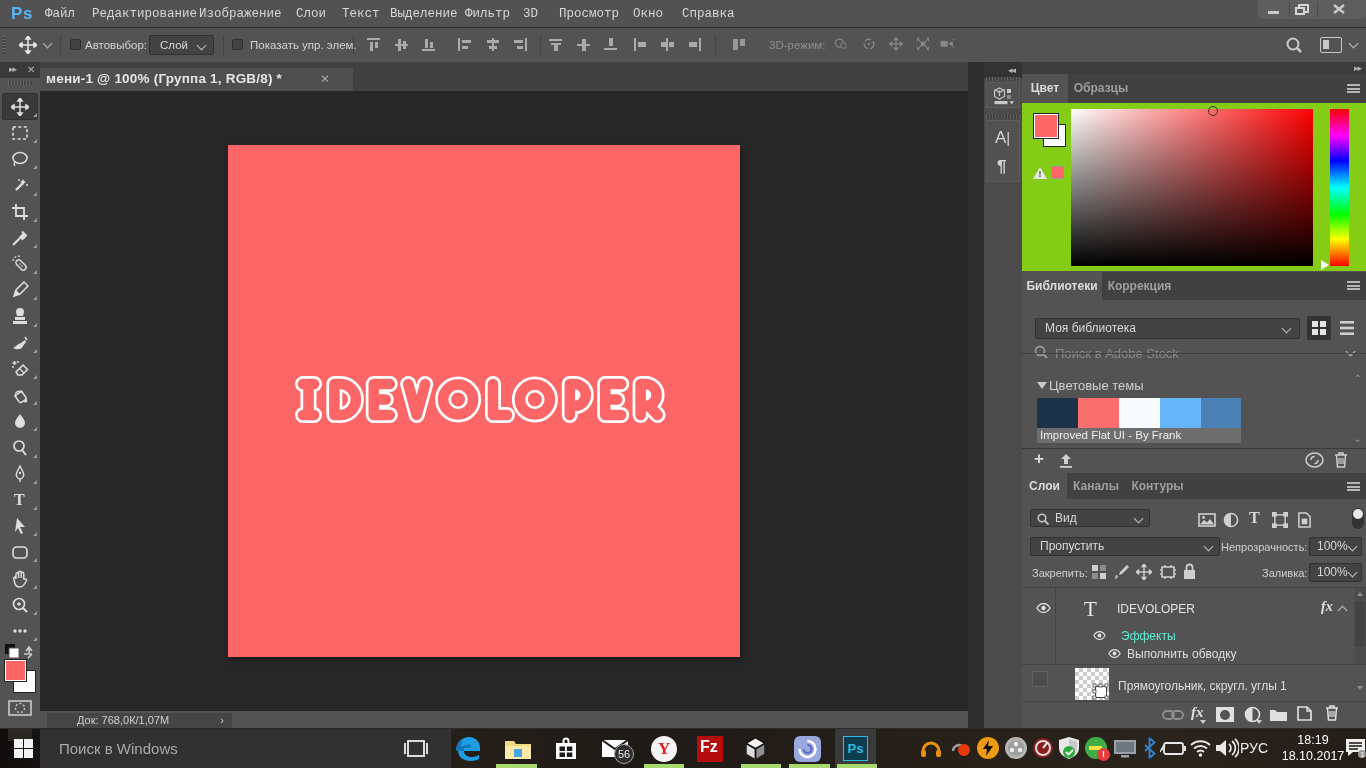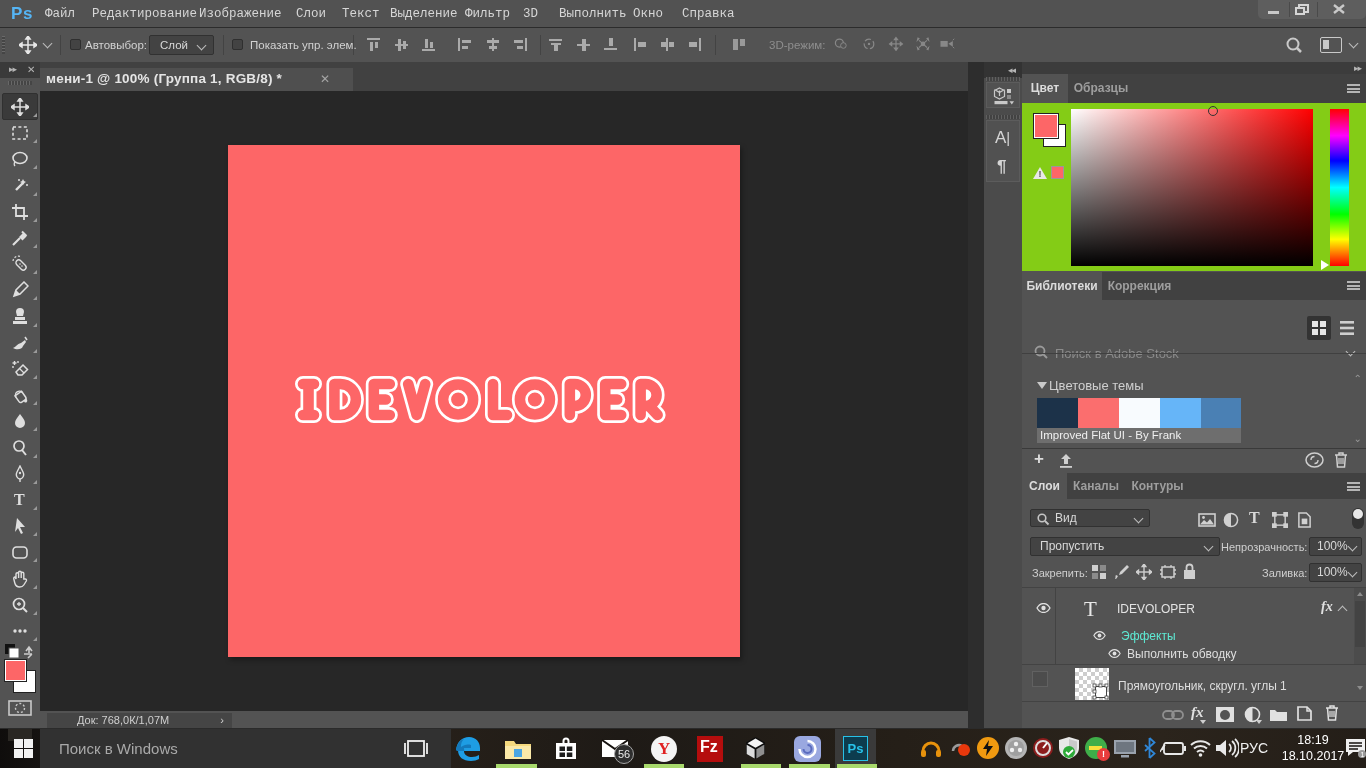--- a/index.html
+++ b/index.html
@@ -54,21 +54,21 @@
 <div id="menubar">
   <div id="pslogo">Ps</div>
   <span class="menu" style="left:45px;">Файл</span>
   <span class="menu" style="left:92px;">Редактирование</span>
   <span class="menu" style="left:199px;">Изображение</span>
   <span class="menu" style="left:296px;">Слои</span>
   <span class="menu" style="left:342px;">Текст</span>
   <span class="menu" style="left:390px;">Выделение</span>
   <span class="menu" style="left:465px;">Фильтр</span>
   <span class="menu" style="left:523px;">3D</span>
-  <span class="menu" style="left:559px;">Выполнить</span>
+  <span class="menu" style="left:559px;">Просмотр</span>
   <span class="menu" style="left:633px;">Окно</span>
   <span class="menu" style="left:682px;">Справка</span>
   <div style="position:absolute;left:1258px;top:0;width:108px;height:19px;background:#5e5e5e;border-radius:0 0 5px 5px;"></div>
   <div style="position:absolute;left:1289px;top:2px;width:1px;height:15px;background:#4a4a4a;"></div>
   <div style="position:absolute;left:1317px;top:2px;width:1px;height:15px;background:#4a4a4a;"></div>
   <div style="position:absolute;left:1268px;top:11px;width:11px;height:3px;background:#c9c9c9;"></div>
   <svg style="position:absolute;left:1295px;top:4px;" width="14" height="11" viewBox="0 0 14 11">
       <rect x="4" y="1" width="9" height="7" fill="none" stroke="#d5d5d5" stroke-width="2"></rect>
       <rect x="1" y="4" width="8" height="6" fill="#5e5e5e" stroke="#d5d5d5" stroke-width="2"></rect>
     </svg>
@@ -461,20 +461,21 @@
     <div class="abs" style="left:308px;top:35px;width:19px;height:157px;background:linear-gradient(to bottom,#f00 0%,#f0f 17%,#00f 33%,#0ff 50%,#0f0 67%,#ff0 83%,#f00 100%);"></div>
     <div class="abs" style="left:299px;top:186px;width:0;height:0;border-top:5px solid transparent;border-bottom:5px solid transparent;border-left:8px solid #fff;"></div>
   </div>
 
   <div id="libpanel" class="abs" style="left:0;top:210px;width:344px;height:198px;background:#535353;">
     <div class="ptabbar" style="top:0;height:28px;">
       <div class="ptab" style="left:0;width:80px;height:28px;line-height:28px;">Библиотеки</div>
       <div class="ptabi" style="left:80px;width:75px;height:28px;line-height:28px;">Коррекция</div>
       <div class="hamb" style="top:9px;"></div>
     </div>
+    <div class="inputbox" style="left:13px;top:46px;width:265px;height:21px;line-height:19px;padding-left:9px;">Моя библиотека<span class="chev" style="position:absolute;right:9px;top:6px;"></span></div>
     <div class="abs" style="left:285px;top:44px;width:24px;height:24px;background:#333333;border-radius:2px;">
         <svg style="position:absolute;left:5px;top:5px;" width="14" height="14" viewBox="0 0 14 14">
           <g fill="#e5e5e5">
             <rect x="0" y="0" width="6" height="6"></rect>
             <rect x="8" y="0" width="6" height="6"></rect>
             <rect x="0" y="8" width="6" height="6"></rect>
             <rect x="8" y="8" width="6" height="6"></rect>
           </g>
         </svg>
       </div>

